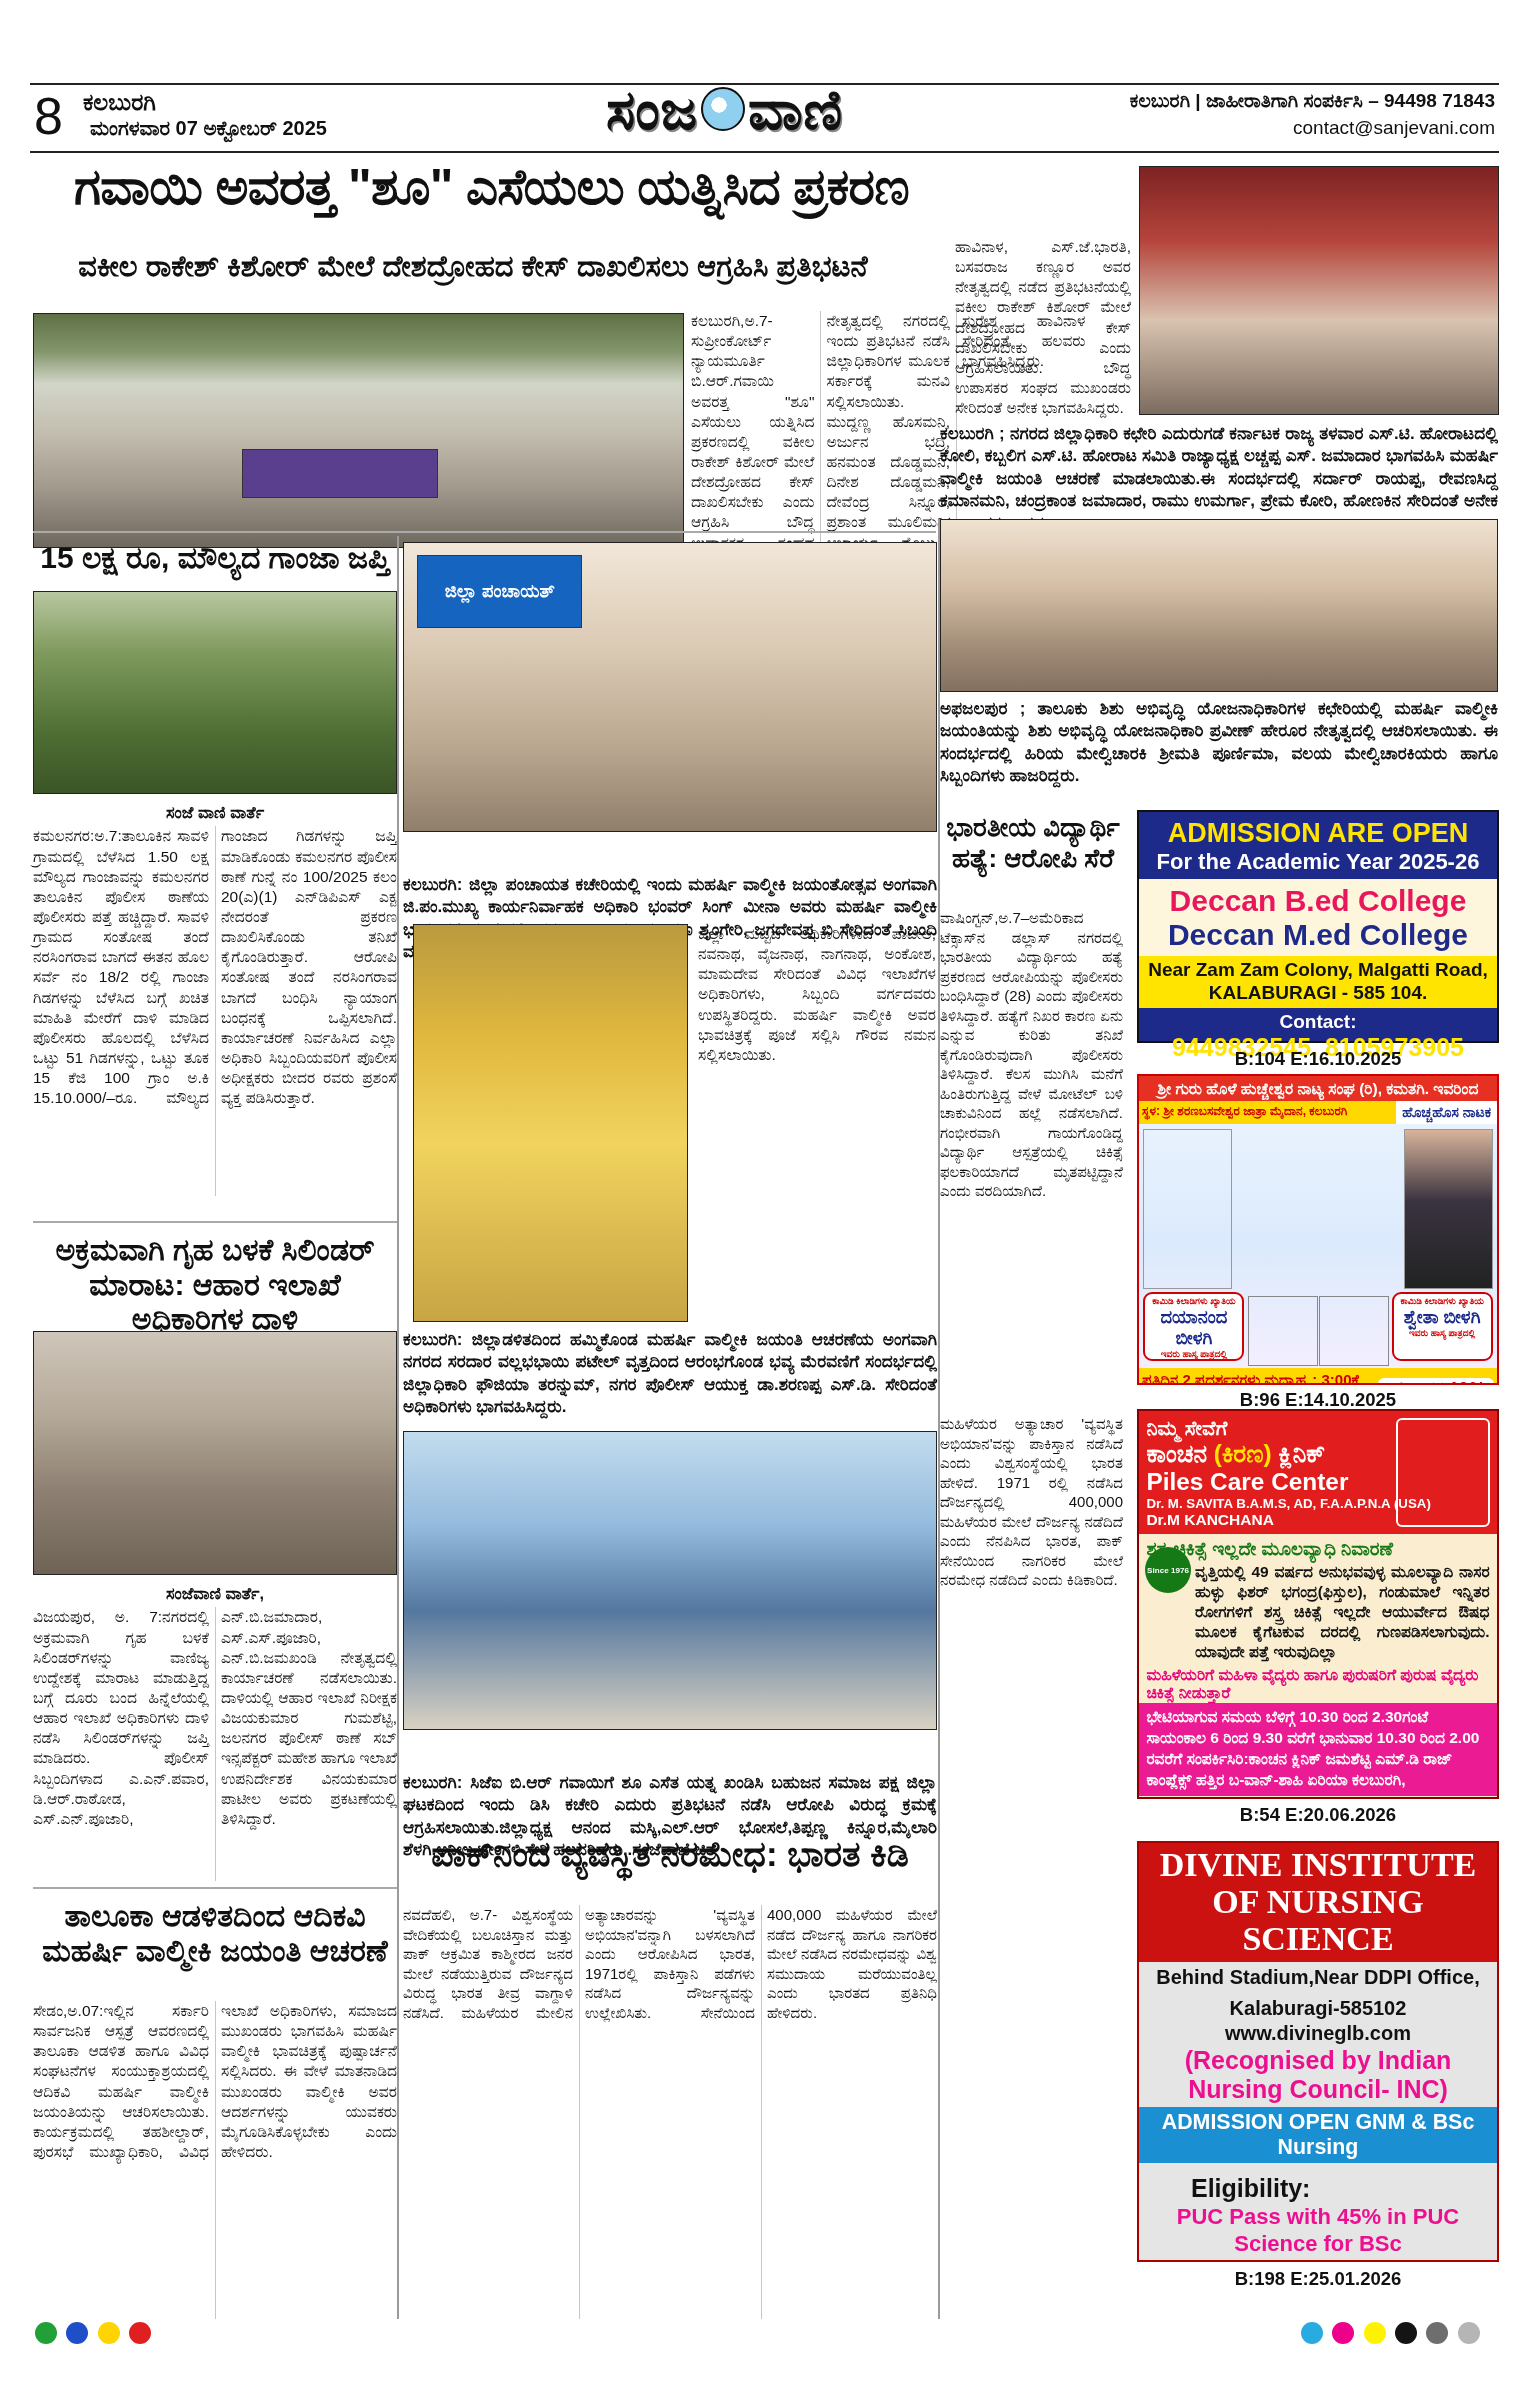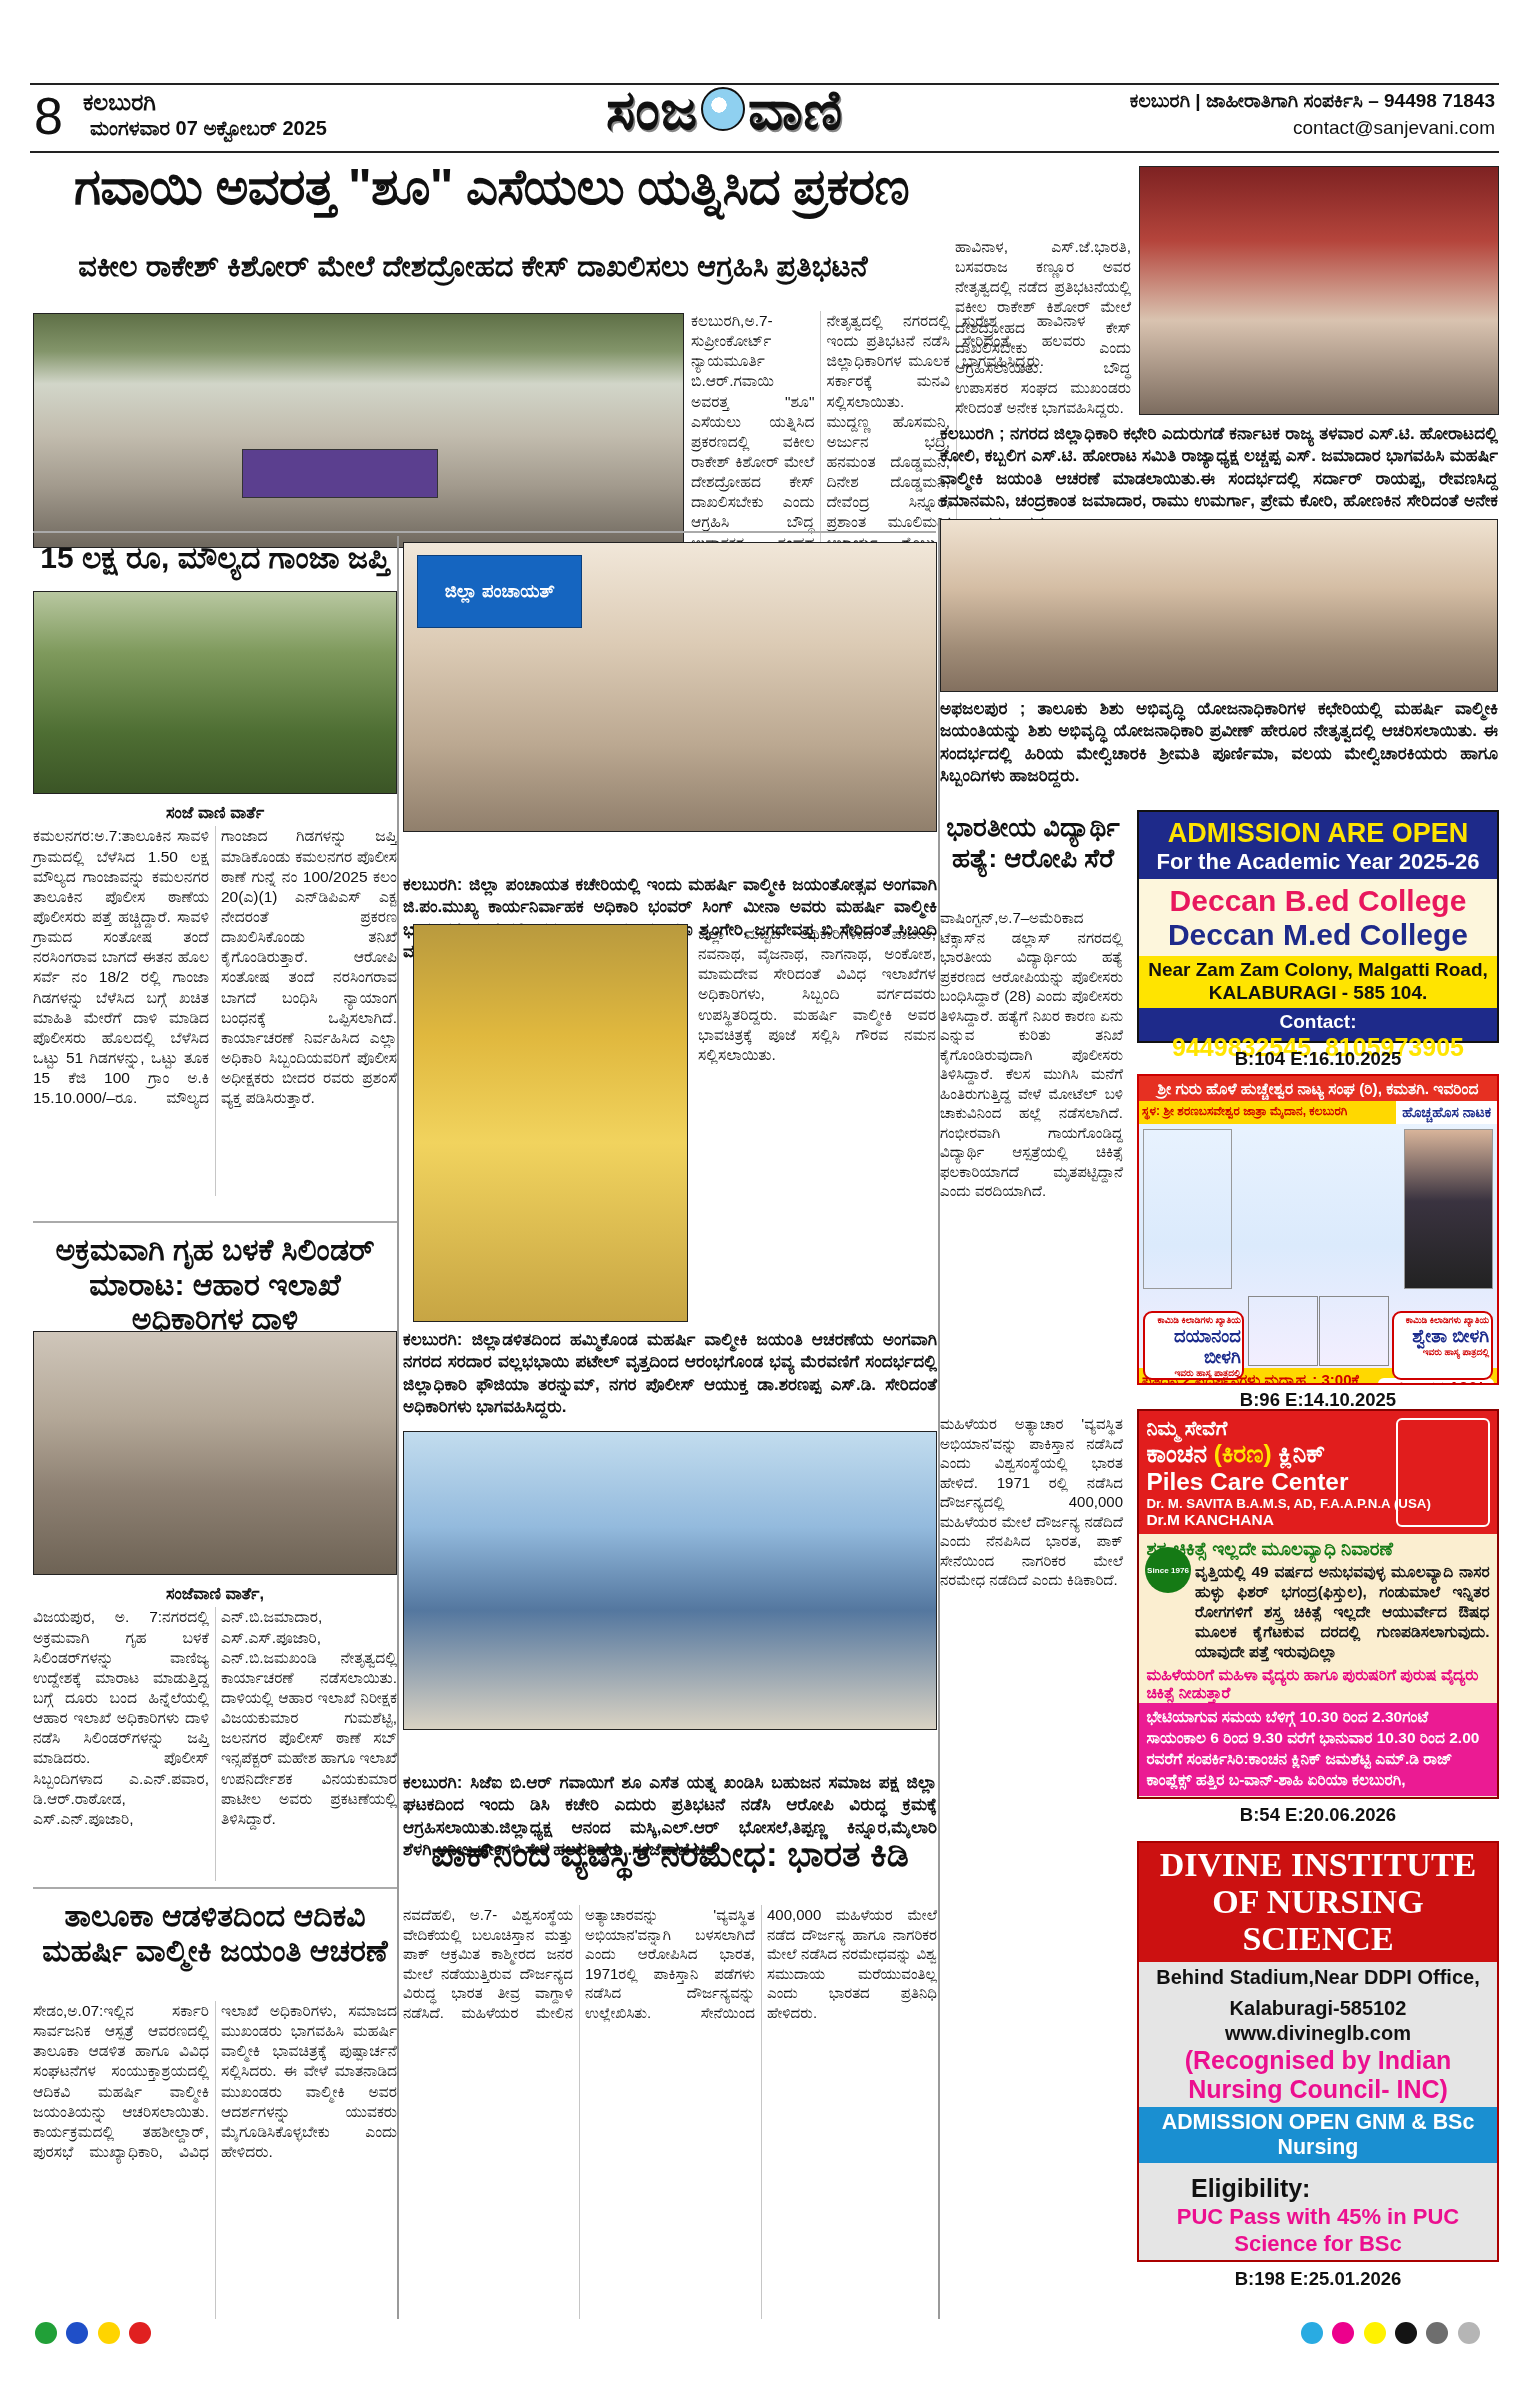--- a/index.html
+++ b/index.html
@@ -71,22 +71,22 @@
   .dr-new{background:#fff;color:#1b2b8c;font-size:14px;font-weight:900;padding:3px 6px;}
   .dr-main{position:relative;height:167px;}
   .dr-actor{position:absolute;top:4.4px;width:87px;height:158px;border:1.5px solid #999;}
   .dr-actor.l{left:4.4px;background:linear-gradient(180deg,#caa17e 0%,#a9induced 0%,#b98d66 40%,#d8c59f 100%);}
   .dr-actor.r{right:4.4px;background:linear-gradient(180deg,#d8b49a 0%,#3a3340 45%,#222 100%);}
   .dr-titles{position:absolute;left:96px;right:96px;top:3px;text-align:center;}
   .dr-t{color:#1b2b8c;font-size:41px;font-weight:900;line-height:1.05;
     text-shadow:1.5px 1.5px 0 #fff,-1.5px -1.5px 0 #fff,1.5px -1.5px 0 #fff,-1.5px 1.5px 0 #fff,3px 3px 2.2px #555;}
   .dr-sub{color:#e00000;font-size:18.5px;font-weight:900;margin-top:4.4px;}
   .dr-row{position:relative;height:77px;}
-  .dr-box{position:absolute;top:20px;width:101px;height:69px;background:#fff;border:2.2px solid #d00000;
-    border-radius:9px;text-align:right;padding:1.5px;box-sizing:border-box;}
+  .dr-box{position:absolute;top:1px;width:101px;height:69px;background:#fff;border:2.2px solid #d00000;
+    border-radius:9px;text-align:center;padding:1.5px;box-sizing:border-box;}
   .dr-box .a{color:#d00000;font-size:9px;font-weight:800;}
   .dr-box .b{color:#1b2b8c;font-size:18px;font-weight:900;}
   .dr-thumb{position:absolute;top:4.4px;width:68px;height:68px;border:1.5px solid #888;
     background:linear-gradient(180deg,#7a8aa0 0%,#3e4austin 0%,#46506b 60%,#222 100%);}
   .dr-sched{background:#ffd800;display:flex;align-items:center;padding:3px 3px;}
   .dr-sched .s1{color:#d00000;font-size:15px;font-weight:900;flex:1;}
   .dr-sched .s2{color:#d00000;background:#fff;border-radius:6px;font-size:17px;font-weight:900;padding:1.5px 6px;}
   
   .ad-piles{border:2.2px solid #8a0000;box-sizing:border-box;background:#fbeed0;overflow:hidden;}
   .pl-top{background:#e11d1d;position:relative;padding:6px 7.4px;height:123px;box-sizing:border-box;}

